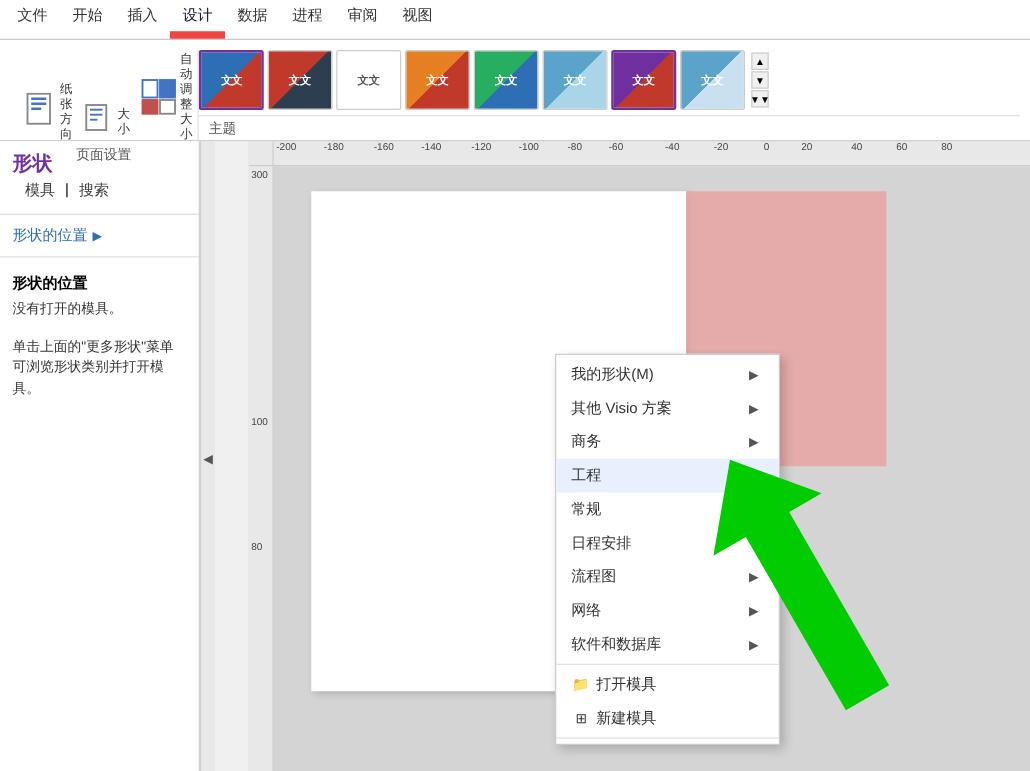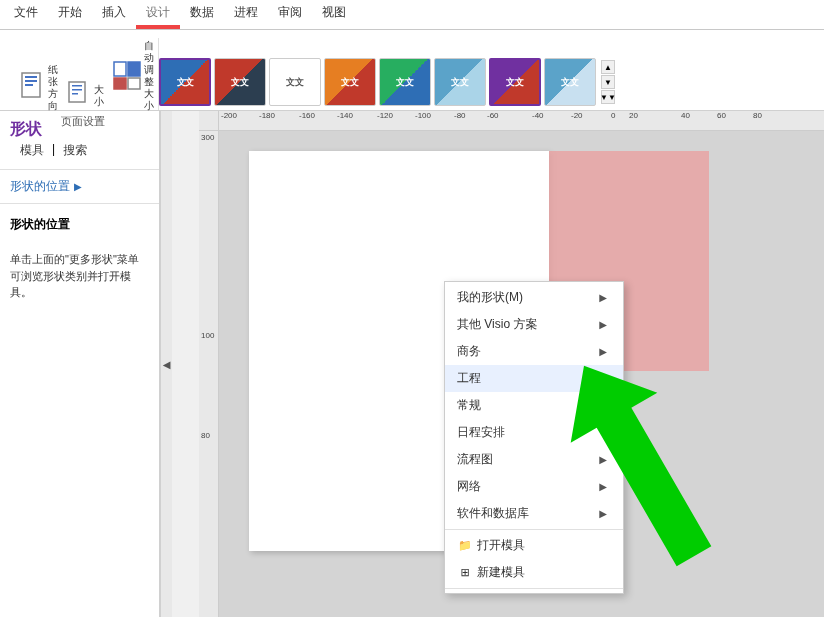--- a/index.html
+++ b/index.html
@@ -2,21 +2,21 @@
 <html><head>
   <meta charset="utf-8">
   <style>
     * { margin: 0; padding: 0; box-sizing: border-box; }
     body { font-family: 'Microsoft YaHei', SimSun, Arial, sans-serif; font-size: 12px; background: #f0f0f0; width: 824px; height: 617px; overflow: hidden; }
 
     
     .ribbon { background: #fff; border-bottom: 1px solid #d0d0d0; }
     .ribbon-tabs { display: flex; background: #fff; padding: 0 4px; border-bottom: 1px solid #c8c8c8; }
     .ribbon-tab { padding: 4px 10px; font-size: 12px; color: #333; cursor: pointer; }
-    .ribbon-tab.active { color: #737373; border-bottom: 4px solid #ef4444; }
+    .ribbon-tab.active { color: #0f172a; border-bottom: 6px solid #ef4444; }
     .ribbon-content { display: flex; align-items: flex-end; padding: 4px 8px 0 8px; min-height: 80px; }
     .ribbon-group { display: flex; flex-direction: column; align-items: center; border-right: 1px solid #e0e0e0; padding: 0 8px; height: 72px; justify-content: space-between; }
     .ribbon-group-label { font-size: 11px; color: #555; padding-bottom: 3px; }
     .ribbon-group-items { display: flex; align-items: flex-end; gap: 4px; }
     .ribbon-btn-large { display: flex; flex-direction: row; align-items: center; cursor: pointer; padding: 2px 4px; width: 42px; }
     .ribbon-icon-large { width: 32px; height: 32px; display: flex; align-items: center; justify-content: center; font-size: 20px; }
     .ribbon-btn-label { font-size: 10px; color: #333; text-align: center; line-height: 1.2; }
     .ribbon-group-page { position: relative; }
     .theme-items { display: flex; gap: 3px; align-items: center; padding: 4px 0; }
     .theme-item { width: 52px; height: 48px; border: 1px solid #ccc; cursor: pointer; display: flex; align-items: center; justify-content: center; overflow: hidden; border-radius: 2px; }
@@ -154,20 +154,21 @@
         <div class="theme-item" style="background: linear-gradient(135deg, #5ba3c9 50%, #c8e0f0 50%);">
           <div style="font-size:9px; color:#fff; font-weight:bold;">文文</div>
         </div>
 
         <div class="theme-scroll">
           <div class="theme-scroll-btn">▲</div>
           <div class="theme-scroll-btn">▼</div>
           <div class="theme-scroll-btn">▼▼</div>
         </div>
       </div>
+      <div style="border-top:1px solid #e0e0e0; font-size:11px; color:#555; padding:2px 8px;">主题</div>
     </div>
   </div>
 </div>
 
 <div class="main-layout">
 
   <div class="left-panel">
     <div class="left-panel-header">
       <div class="left-panel-title">形状</div>
       <div class="left-panel-links">
@@ -177,20 +178,21 @@
       </div>
     </div>
     <div class="left-panel-divider"></div>
     <div class="more-shapes">
       <span>形状的位置</span>
       <span class="more-shapes-arrow">▶</span>
     </div>
     <div class="left-panel-divider"></div>
     <div class="shape-position">
       <div class="shape-position-title">形状的位置</div>
+      <div class="shape-position-text">没有打开的模具。</div>
       <br>
       <div class="shape-position-text">单击上面的"更多形状"菜单可浏览形状类别并打开模具。</div>
     </div>
   </div>
 
   <div class="panel-collapse">
     <span>◀</span>
   </div>
 
   <div class="canvas-area">
@@ -202,21 +204,21 @@
         <span class="ruler-mark" style="left:40px;">-180</span>
         <span class="ruler-mark" style="left:80px;">-160</span>
         <span class="ruler-mark" style="left:118px;">-140</span>
         <span class="ruler-mark" style="left:158px;">-120</span>
         <span class="ruler-mark" style="left:196px;">-100</span>
         <span class="ruler-mark" style="left:235px;">-80</span>
         <span class="ruler-mark" style="left:268px;">-60</span>
         <span class="ruler-mark" style="left:313px;">-40</span>
         <span class="ruler-mark" style="left:352px;">-20</span>
         <span class="ruler-mark" style="left:392px;">0</span>
-        <span class="ruler-mark" style="left:410px;">20</span>
+        <span class="ruler-mark" style="left:422px;">20</span>
         <span class="ruler-mark" style="left:462px;">40</span>
         <span class="ruler-mark" style="left:498px;">60</span>
         <span class="ruler-mark" style="left:534px;">80</span>
       </div>
     </div>
 
     <div class="ruler-left">
       <span class="ruler-mark" style="top:2px; left:2px;">300</span>
       <span class="ruler-mark" style="top:200px; left:2px;">100</span>
       <span class="ruler-mark" style="top:300px; left:2px;">80</span>

